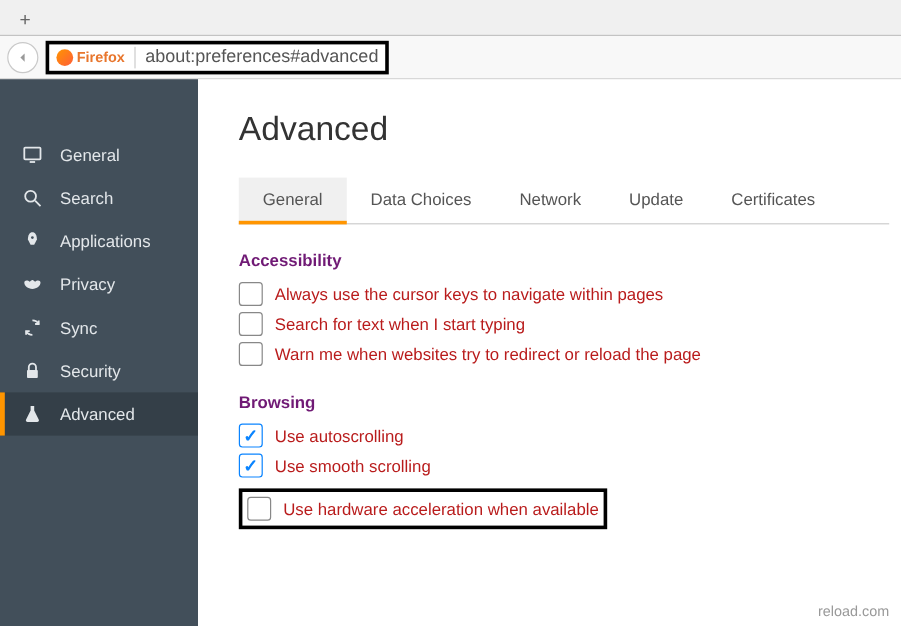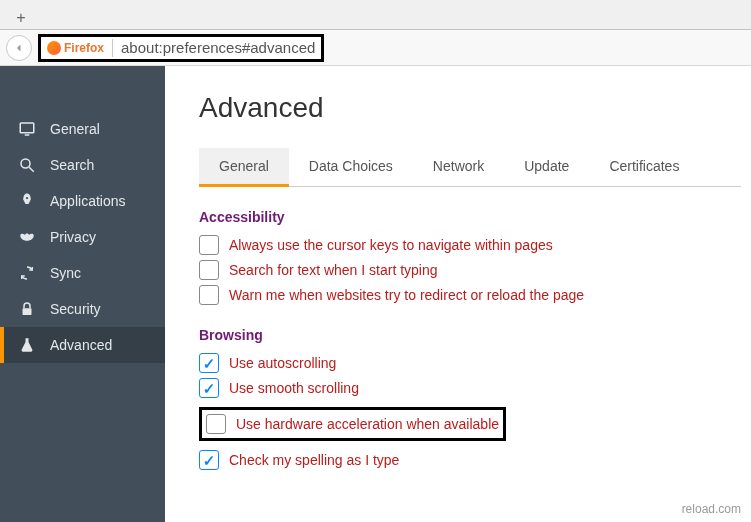--- a/index.html
+++ b/index.html
@@ -266,20 +266,16 @@
     <div class="check-row">
       <span class="chk checked"></span>
       <span>Use smooth scrolling</span>
     </div>
     <div class="highlight-box">
       <div class="check-row" style="margin:0">
         <span class="chk"></span>
         <span>Use hardware acceleration when available</span>
       </div>
     </div>
-    <div class="check-row">
-      <span class="chk checked"></span>
-      <span>Check my spelling as I type</span>
-    </div>
   </div>
 </div>
 
 <div class="watermark">reload.com</div>
 
 </body></html>

